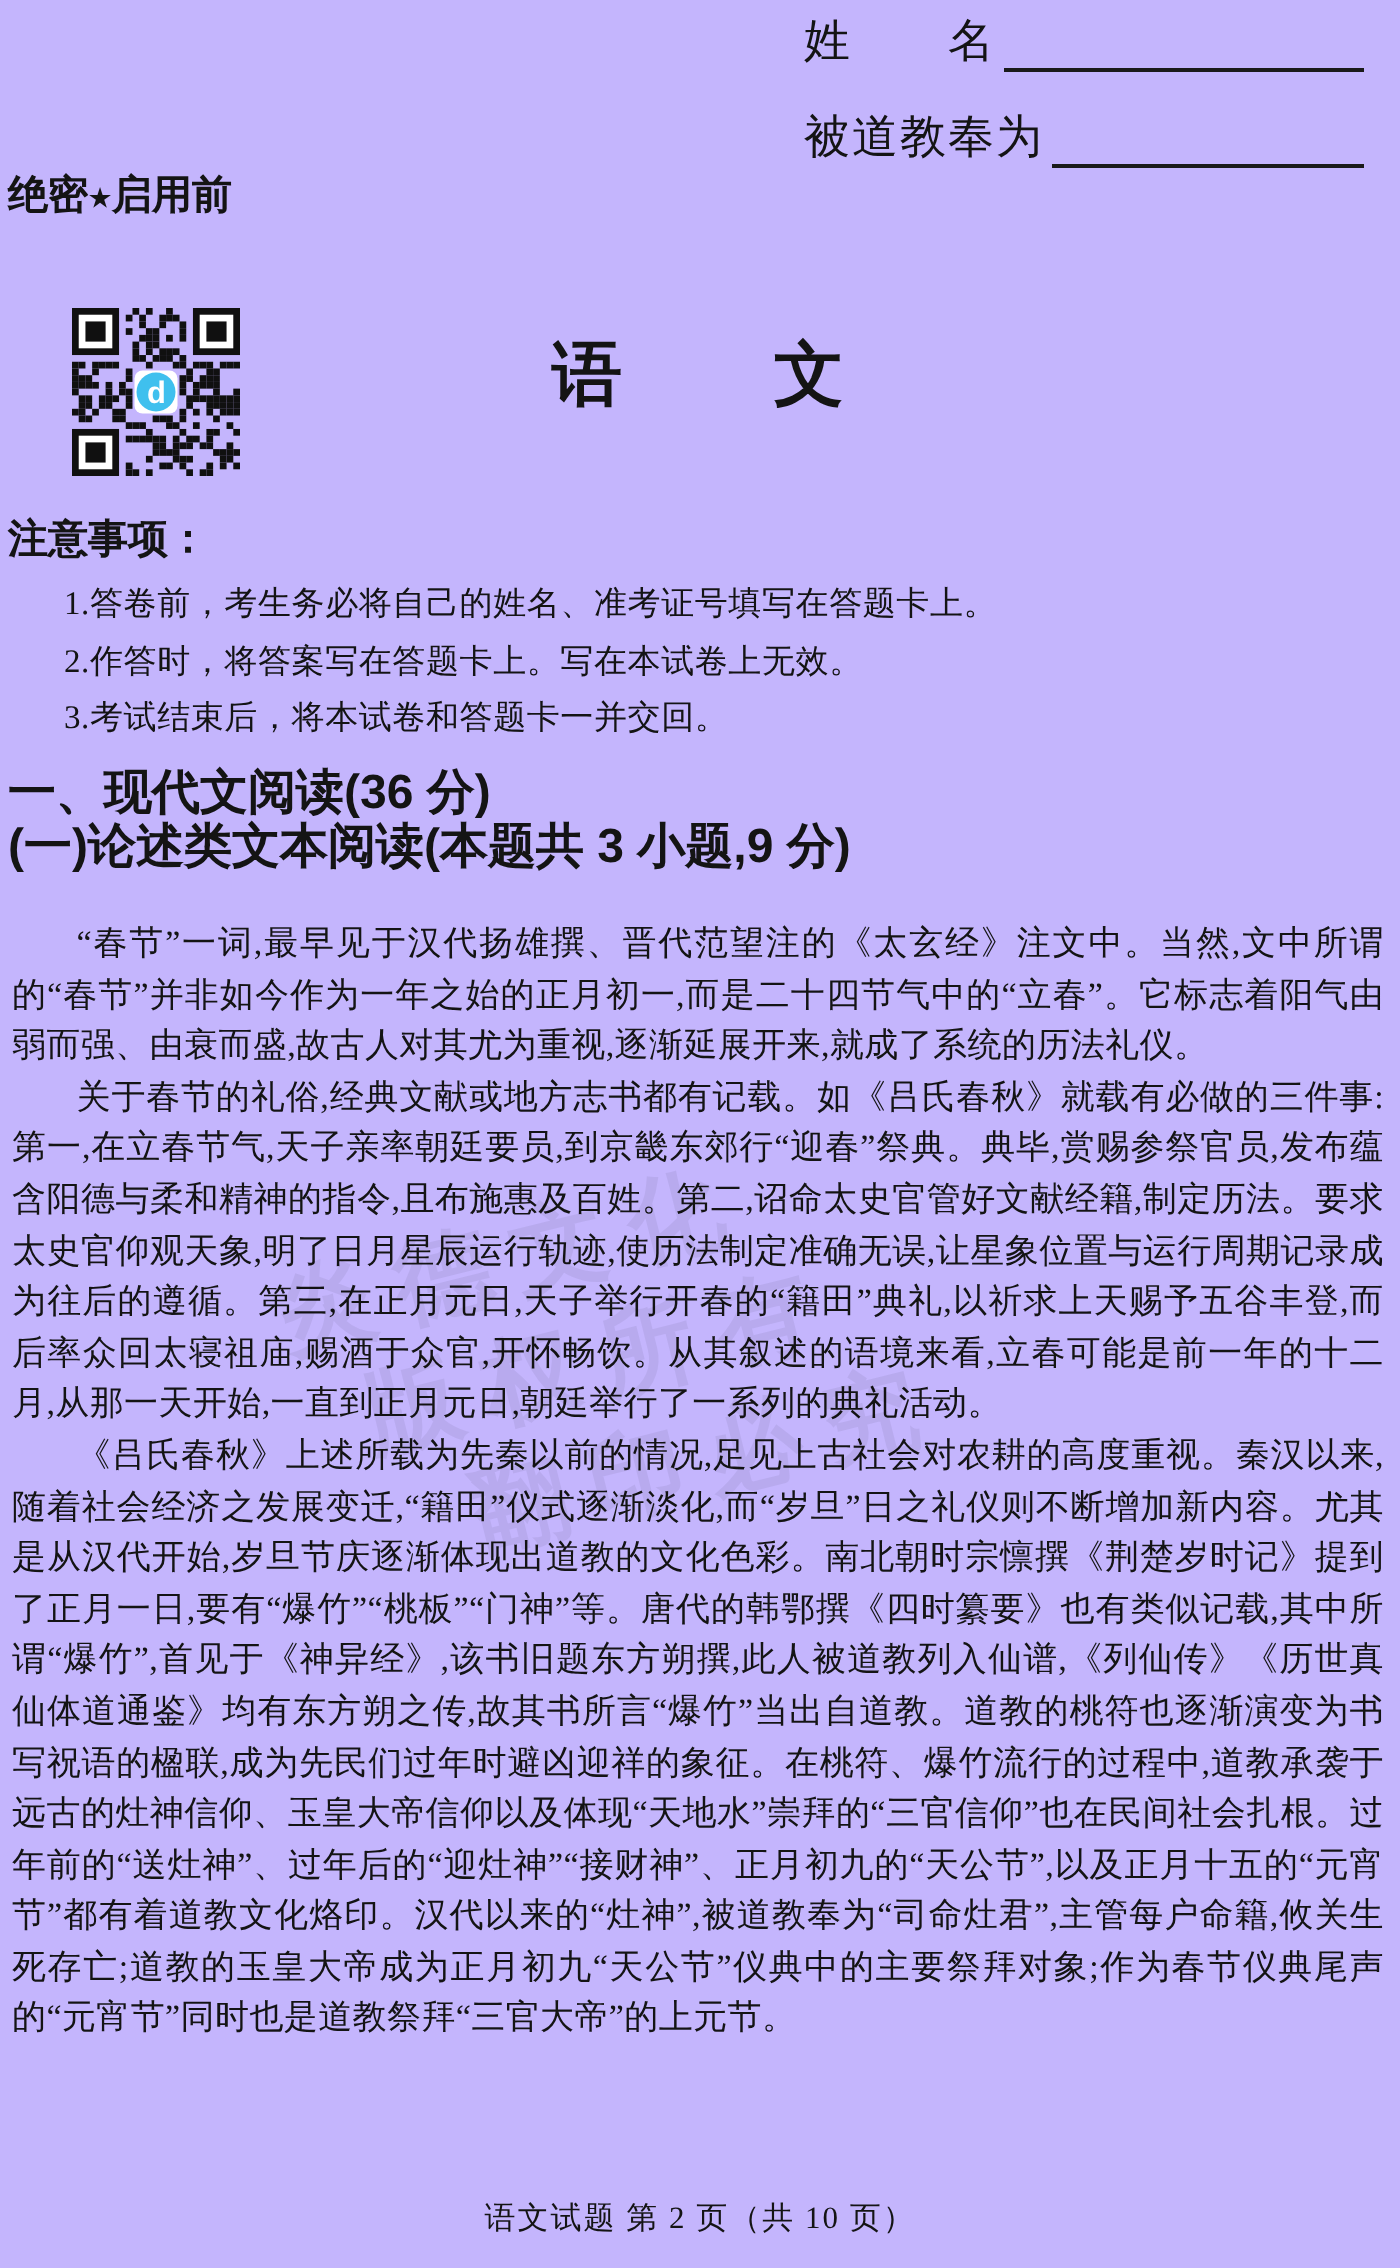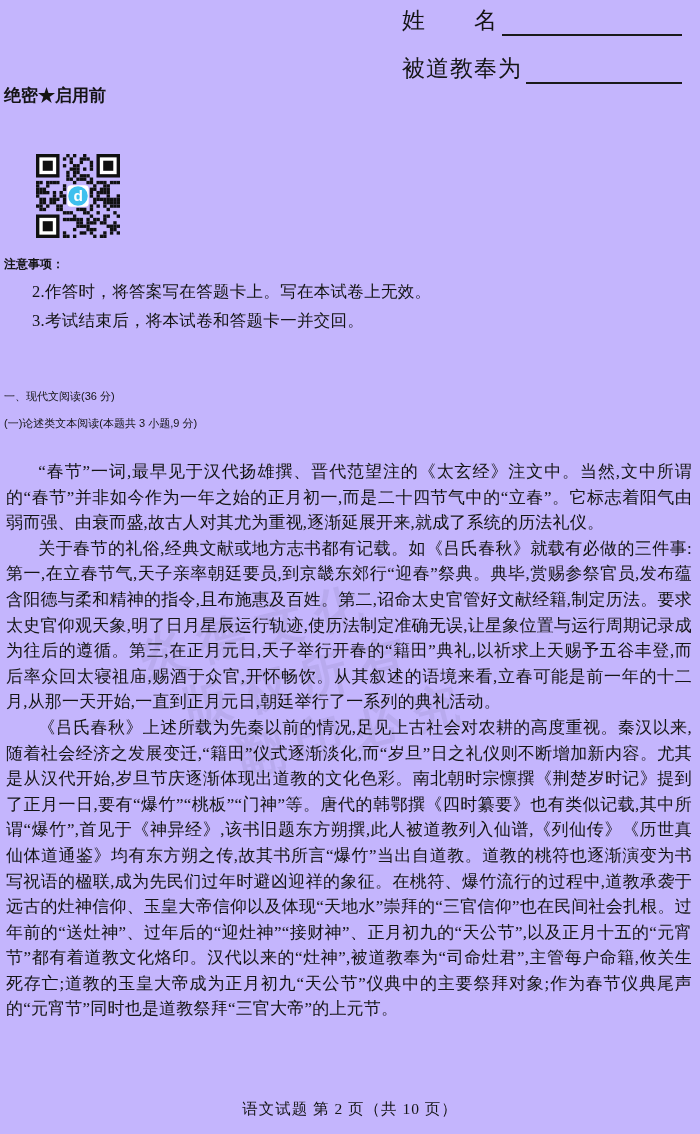--- a/index.html
+++ b/index.html
@@ -12,41 +12,41 @@
     font-family:"Liberation Serif","DejaVu Serif",serif;
     overflow:hidden;
   }
   
   .name-block{position:absolute;top:4px;right:18px;width:280px;}
   .field-row{display:flex;align-items:flex-end;font-size:23px;margin-bottom:16px;}
   .field-row .flabel{white-space:pre;letter-spacing:1px;}
   .field-row .uline{flex:1;border-bottom:2px solid #1a1a1a;height:30px;margin-left:4px;}
   
   .secrecy{position:absolute;top:84px;left:4px;
-    font-family:Liberation Sans, sans-serif;
-    font-weight:bold;font-size:17px;}
+    font-family:Liberation Mono, monospace;
+    font-weight:bold;font-size:20px;}
   
   .exam-title{position:absolute;top:106px;left:0;width:100%;
     text-align:center;font-size:23.5px;letter-spacing:1px;font-weight:normal;margin:0;}
   
   .qr-wrap{position:absolute;top:154px;left:36px;width:84px;height:84px;}
   .qr-wrap svg{width:84px;height:84px;display:block;}
   
   .subject-title{position:absolute;top:164px;left:0;width:100%;
     text-align:center;font-size:35px;font-weight:bold;margin:0;
     font-family:"Liberation Sans","DejaVu Sans",sans-serif;letter-spacing:2px;}
   
   .notices{position:absolute;top:256px;left:4px;right:16px;}
   .notices-title{font-family:"Liberation Sans","DejaVu Sans",sans-serif;
-    font-weight:bold;font-size:12px;margin-bottom:5px;}
+    font-weight:bold;font-size:20px;margin-bottom:5px;}
   .notice-item{font-size:16.5px;line-height:28.5px;margin-left:28px;letter-spacing:0.3px;}
   
   .section-head{position:absolute;top:383px;left:4px;right:16px;}
   .sec-h1,.sec-h2{font-family:"Liberation Sans","DejaVu Sans",sans-serif;
-    font-weight:normal;font-size:11px;line-height:27px;margin:0;}
+    font-weight:bold;font-size:24px;line-height:27px;margin:0;}
   .sec-instr{font-size:16.5px;line-height:27px;margin:1px 0 0 30px;letter-spacing:0.3px;}
   
   .passage{position:absolute;top:459px;left:6px;right:8px;
     font-size:17px;line-height:25.6px;text-align:justify;
     letter-spacing:0.2px;}
   .passage p{margin:0;text-indent:1.9em;}
   
   .watermark{position:absolute;top:590px;left:150px;
     transform:rotate(-14deg);opacity:0.055;pointer-events:none;
     font-family:"Liberation Sans","DejaVu Sans",sans-serif;font-weight:bold;
@@ -272,23 +272,25 @@
         <rect x="20" y="2" width="3" height="3"></rect>
         <rect x="0" y="18" width="7" height="7"></rect>
         <rect x="1" y="19" width="5" height="5" fill="#fff"></rect>
         <rect x="2" y="20" width="3" height="3"></rect>
         <rect x="9.3" y="9.3" width="6.4" height="6.4" rx="1.2" fill="#fff"></rect>
         <circle cx="12.5" cy="12.5" r="2.9" fill="#3fc0ee"></circle>
         <text x="12.55" y="14.1" font-size="4.6" font-weight="bold" fill="#fff" text-anchor="middle" font-family="Liberation Sans, sans-serif">d</text>
       </svg>
   </div>
 
+  <h2 class="subject-title">语　　文</h2>
 
   <div class="notices">
     <div class="notices-title">注意事项：</div>
+    <div class="notice-item">1.答卷前，考生务必将自己的姓名、准考证号填写在答题卡上。</div>
     <div class="notice-item">2.作答时，将答案写在答题卡上。写在本试卷上无效。</div>
     <div class="notice-item">3.考试结束后，将本试卷和答题卡一并交回。</div>
   </div>
 
   <div class="section-head">
     <p class="sec-h1">一、现代文阅读(36 分)</p>
     <p class="sec-h2">(一)论述类文本阅读(本题共 3 小题,9 分)</p>
   </div>
 
   <div class="passage">

